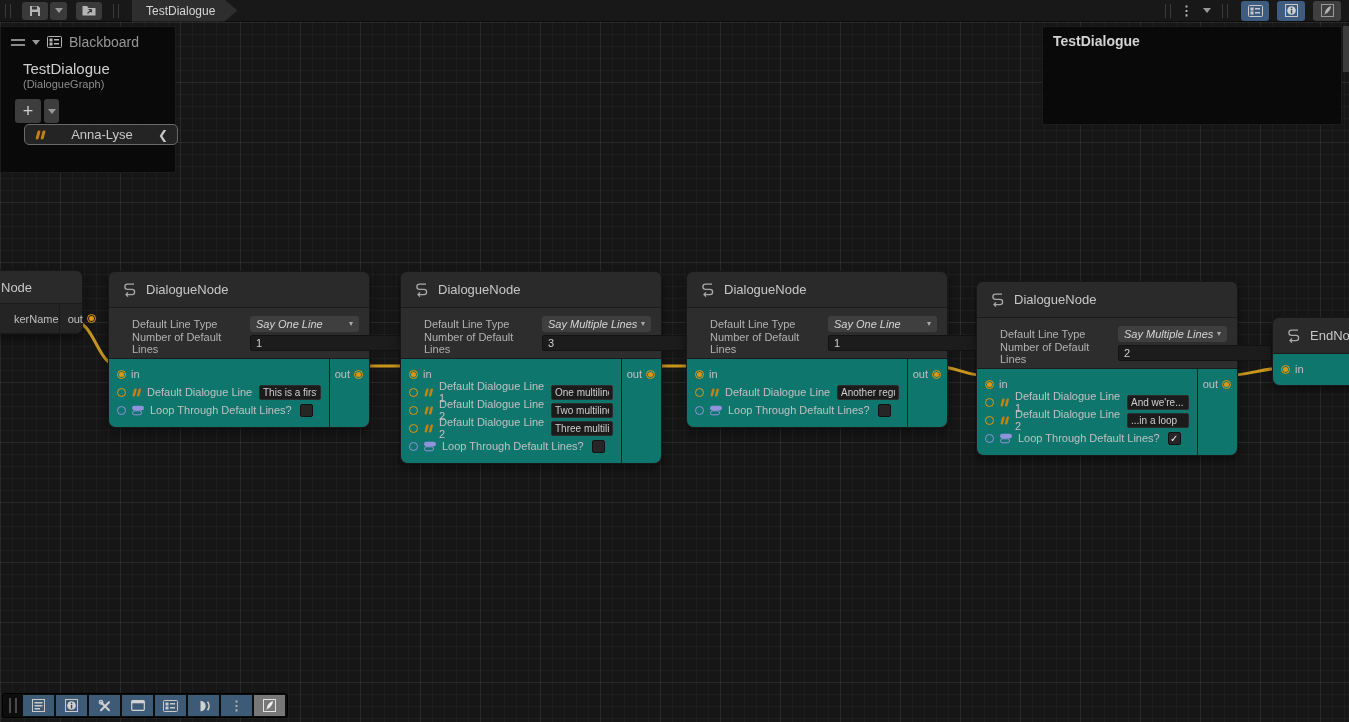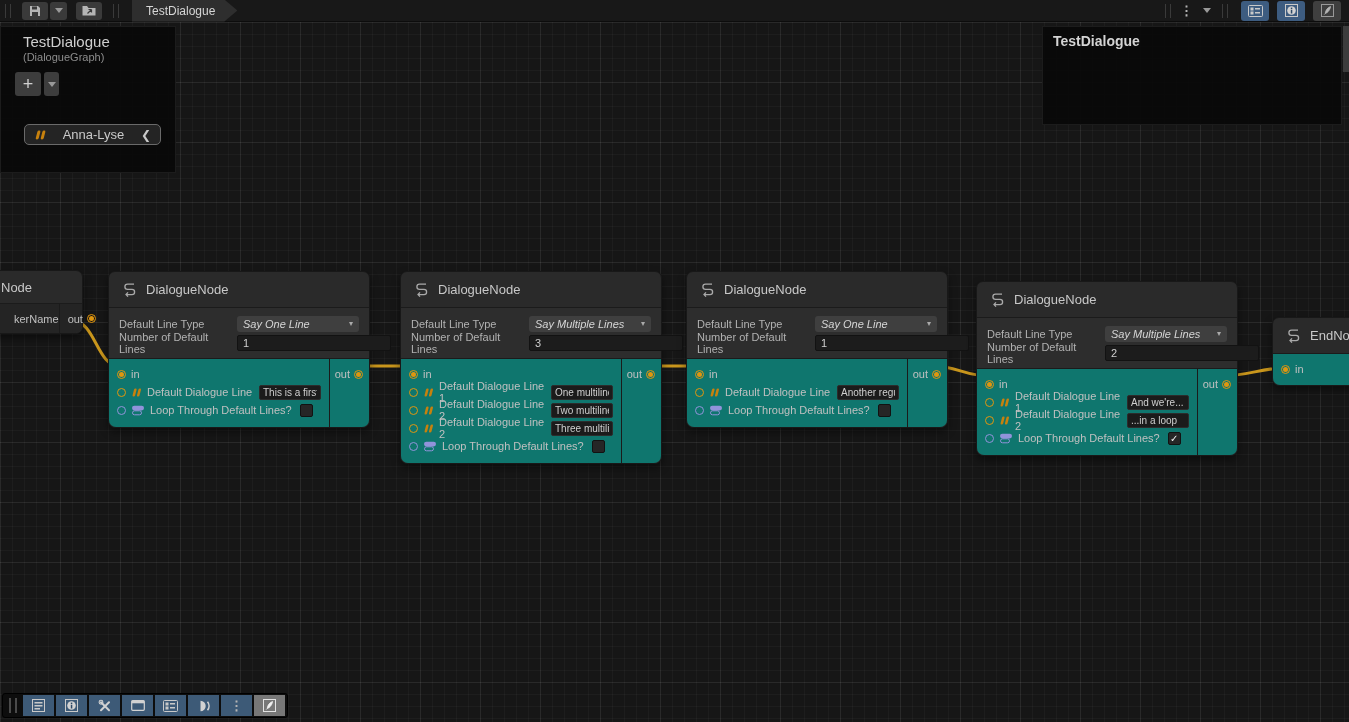--- a/index.html
+++ b/index.html
@@ -39,35 +39,35 @@
   .drag-handle{display:flex;flex-direction:column;gap:3px;cursor:grab;}
   .drag-handle i{display:block;width:14px;height:2px;background:#8a8a8a;}
   .panel-title{color:#969696;font-size:14px;}
   .bb-graphname{color:#cfcfcf;font-size:15px;padding:6px 0 0 22px;}
   .bb-graphtype{color:#8d8d8d;font-size:11px;padding:1px 0 0 22px;}
   .bb-buttons{display:flex;gap:3px;padding:9px 0 0 14px;}
   .bb-add{width:26px;height:24px;background:#3d3d3d;border-radius:3px;color:#d0d0d0;font-size:18px;
     display:flex;align-items:center;justify-content:center;cursor:pointer;}
   .bb-add-dd{width:15px;height:24px;background:#3d3d3d;border-radius:3px;display:flex;
     align-items:center;justify-content:center;cursor:pointer;}
-  .bb-pill{position:absolute;left:23px;top:97px;width:137px;height:21px;background:#242424;
+  .bb-pill{position:absolute;left:23px;top:97px;width:154px;height:21px;background:#242424;
     border:1px solid #6a6a6a;border-radius:5px;display:flex;align-items:center;gap:8px;
     padding:0 9px;cursor:pointer;}
   .bb-pill-label{color:#c9c9c9;font-size:13px;flex:1;text-align:center;}
   .bb-pill-collapse{color:#c9c9c9;font-size:12px;}
   .gi-selection{color:#d4d4d4;font-size:14px;font-weight:bold;padding:6px 0 0 10px;}
 
   
   .node{position:absolute;background:#2a2a2a;border:1px solid #181818;border-radius:7px;
     box-shadow:0 4px 9px rgba(0,0,0,0.45);z-index:2;}
   .node-title{height:36px;display:flex;align-items:center;gap:8px;padding:0 12px;
     color:#c8c8c8;font-size:13px;border-bottom:1px solid #1b1b1b;}
   .node-props{background:#2d2d2d;padding:5px 10px;border-bottom:1px solid #1b1b1b;}
   .prop-row{display:flex;align-items:center;height:17px;margin:2px 0;}
-  .prop-label{width:118px;font-size:11px;color:#b2b2b2;flex:none;}
+  .prop-label{width:118px;font-size:11px;color:#b2b2b2;flex:none;margin-left:13px;}
   .dropdown{flex:1;height:16px;background:#3f3f3f;border-radius:3px;display:flex;align-items:center;
     padding:0 6px;font-size:11px;color:#d6d6d6;cursor:pointer;}
   .dropdown span:first-child{flex:1;font-style:italic;}
   .dd-caret{font-size:8px;color:#aaa;}
   .textfield{flex:1;height:16px;background:#1c1c1c;border:1px solid #121212;border-radius:2px;
     color:#cfcfcf;font-size:11px;padding:0 5px;outline:none;}
   .node-body{display:flex;background:#0f766e;border-radius:0 0 7px 7px;}
   .inputs{flex:1;padding:6px 4px 8px 8px;}
   .outputs{width:40px;border-left:1px solid #1b1b1b;padding:6px 6px 0 0;}
   .port-row{display:flex;align-items:center;height:18px;gap:5px;font-size:11px;color:#c0c0c0;}
@@ -391,20 +391,35 @@
       <div class="inputs" style="padding-bottom:7px;">
         <div class="port-row">
           <span class="port connected"></span>
           <span>in</span>
         </div>
       </div>
     </div>
   </div>
 
   <div class="panel" style="left:0;top:26px;width:176px;height:147px;">
+    <div class="panel-header">
+      <span class="drag-handle">
+          <i></i>
+          <i></i>
+        </span>
+      <span class="caret"></span>
+      <svg width="15" height="12" viewBox="0 0 15 12">
+          <rect x="0.5" y="0.5" width="14" height="11" rx="1" stroke="#b5b5b5" fill="none"></rect>
+          <rect x="2.5" y="2.5" width="3" height="3" fill="#b5b5b5"></rect>
+          <rect x="2.5" y="6.5" width="3" height="3" fill="#b5b5b5"></rect>
+          <rect x="7" y="3" width="5" height="1.5" fill="#b5b5b5"></rect>
+          <rect x="7" y="7" width="5" height="1.5" fill="#b5b5b5"></rect>
+        </svg>
+      <span class="panel-title">Blackboard</span>
+    </div>
     <div class="bb-graphname">TestDialogue</div>
     <div class="bb-graphtype">(DialogueGraph)</div>
     <div class="bb-buttons">
       <span class="bb-add">+</span>
       <span class="bb-add-dd">
           <span class="caret"></span>
         </span>
     </div>
     <div class="bb-pill">
       <svg width="12" height="10" viewBox="0 0 12 10">

